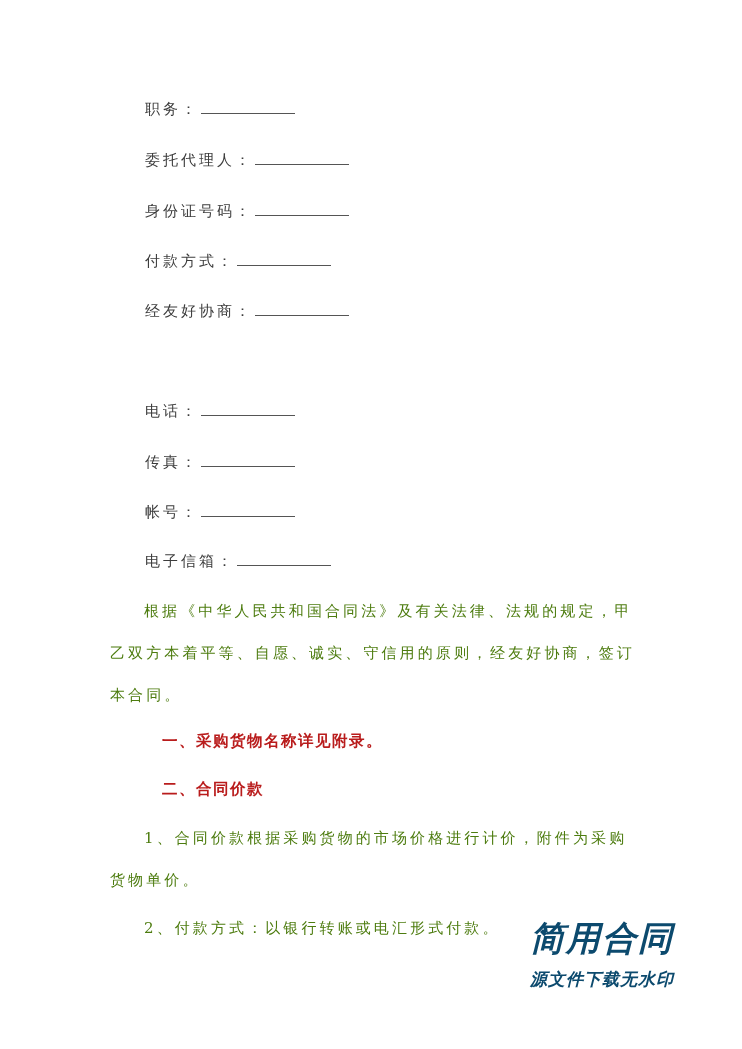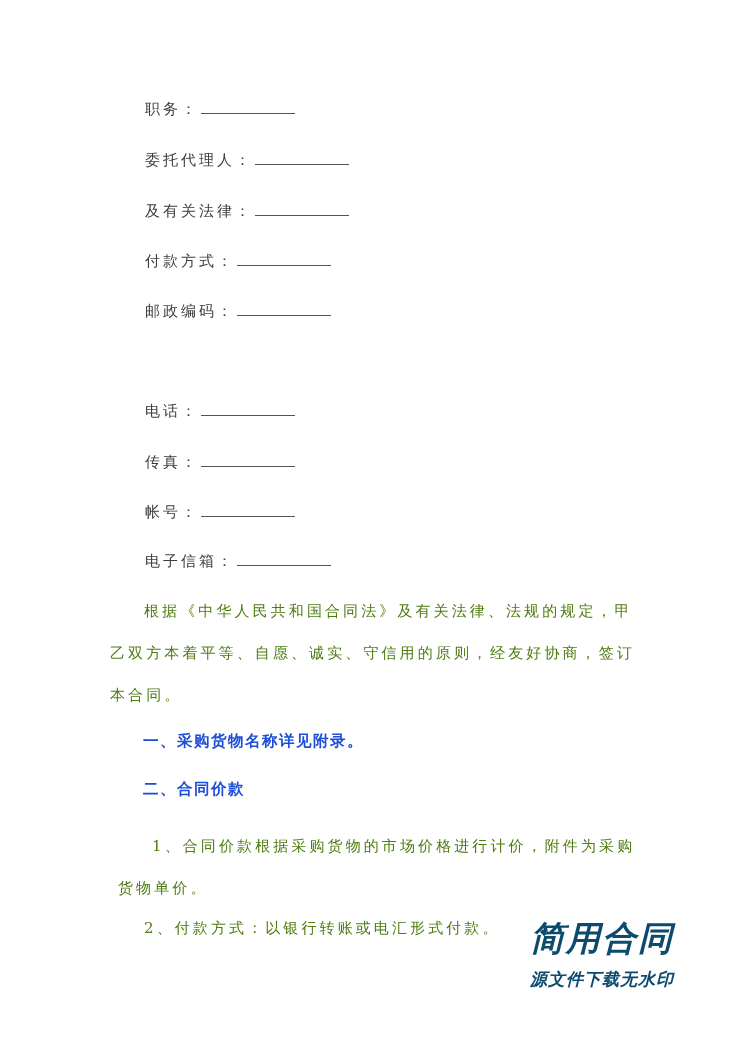--- a/index.html
+++ b/index.html
@@ -45,26 +45,26 @@
       width: 530px;
       font-size: 15px;
       letter-spacing: 3.1px;
       line-height: 42px;
       color: #4d7c0f;
       text-indent: 34px;
       word-break: break-all;
     }
     .heading {
       position: absolute;
-      left: 143px;
+      left: 162px;
       font-size: 15.5px;
       font-weight: bold;
       letter-spacing: 1.5px;
       line-height: 20px;
-      color: #1d4ed8;
+      color: #b91c1c;
       font-family: "DejaVu Sans", "Liberation Sans", sans-serif;
     }
     .watermark {
       position: absolute;
       left: 512px;
       top: 918px;
       width: 180px;
       text-align: center;
       color: #0c4a6e;
       font-family: "DejaVu Sans", "Liberation Sans", sans-serif;
@@ -89,48 +89,48 @@
 
 <div class="page">
 
   <div class="field-line" style="top:99px;">
     <span>职务：</span><span class="blank"></span>
   </div>
   <div class="field-line" style="top:150px;">
     <span>委托代理人：</span><span class="blank"></span>
   </div>
   <div class="field-line" style="top:201px;">
-    <span>及有关法律：</span><span class="blank"></span>
+    <span>身份证号码：</span><span class="blank"></span>
   </div>
   <div class="field-line" style="top:251px;">
     <span>付款方式：</span><span class="blank"></span>
   </div>
   <div class="field-line" style="top:301px;">
-    <span>邮政编码：</span><span class="blank"></span>
+    <span>经友好协商：</span><span class="blank"></span>
   </div>
   <div class="field-line" style="top:401px;">
     <span>电话：</span><span class="blank"></span>
   </div>
   <div class="field-line" style="top:452px;">
     <span>传真：</span><span class="blank"></span>
   </div>
   <div class="field-line" style="top:502px;">
     <span>帐号：</span><span class="blank"></span>
   </div>
   <div class="field-line" style="top:551px;">
     <span>电子信箱：</span><span class="blank"></span>
   </div>
 
   <p class="para" style="top:590px; margin:0;">根据《中华人民共和国合同法》及有关法律、法规的规定，甲乙双方本着平等、自愿、诚实、守信用的原则，经友好协商，签订本合同。</p>
 
   <div class="heading" style="top:731px;">一、采购货物名称详见附录。</div>
 
   <div class="heading" style="top:779px;">二、合同价款</div>
 
-  <p class="para" style="top:817px; margin:8px;">1、合同价款根据采购货物的市场价格进行计价，附件为采购货物单价。</p>
+  <p class="para" style="top:817px; margin:0;">1、合同价款根据采购货物的市场价格进行计价，附件为采购货物单价。</p>
 
   <p class="para" style="top:907px; margin:0;">2、付款方式：以银行转账或电汇形式付款。</p>
 
   <div class="watermark">
     <div class="wm-main">简用合同</div>
     <div class="wm-sub">源文件下载无水印</div>
   </div>
 
 </div>
 

